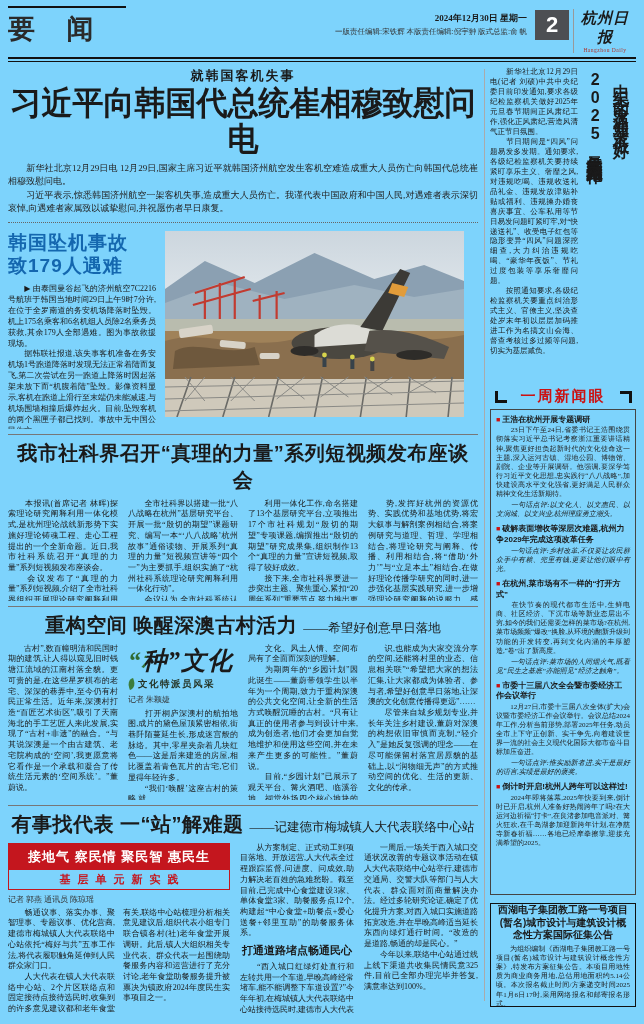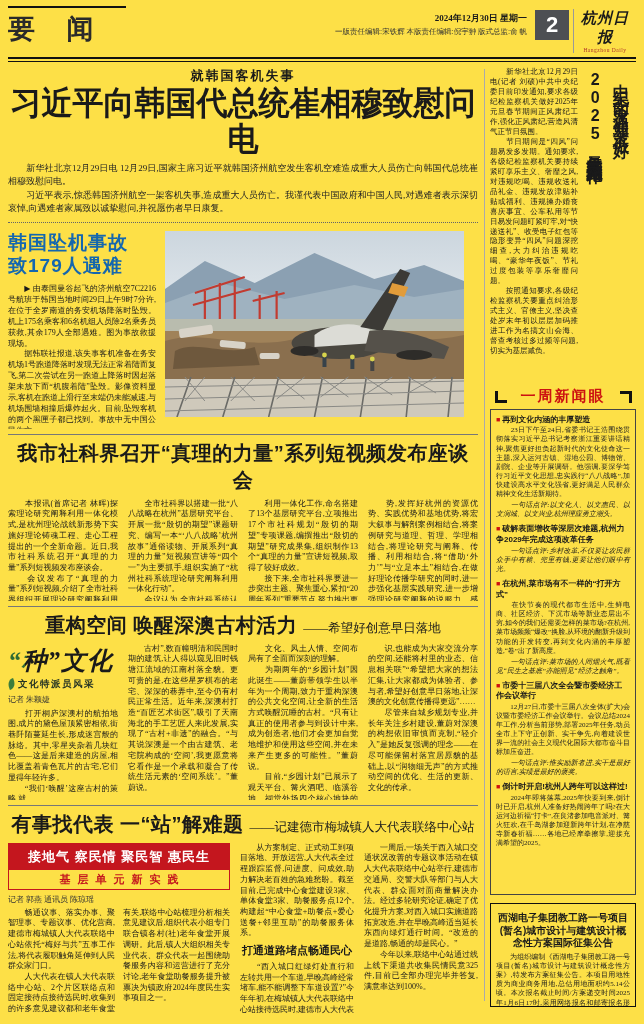--- a/index.html
+++ b/index.html
@@ -1,16 +1,16 @@
 <!DOCTYPE html>
 <html><head>
 <meta charset="utf-8">
 <style>
   html,body{margin:0;padding:0;background:#e8e8e6;}
-  .page{position:relative;width:644px;height:1024px;background:#fde047;margin:0 auto;
+  .page{position:relative;width:644px;height:1024px;background:#7dd3fc;margin:0 auto;
         font-family:"Liberation Serif","DejaVu Serif",serif;color:#1a1a1a;overflow:hidden;
         box-sizing:border-box;padding:6px 8px 0 8px;}
   .sans{font-family:"Liberation Sans","DejaVu Sans",sans-serif;}
   
   .mast{display:flex;align-items:flex-start;}
   .mast-left{width:150px;}
   .mast-toprule{width:118px;height:2px;background:#111;margin-bottom:3px;}
   .section-title{font-size:27px;font-weight:bold;letter-spacing:12px;color:#2a2a2a;}
   .mast-spacer{flex:1;}
   .mast-info{text-align:right;padding-top:6px;line-height:1.5;}
@@ -79,21 +79,21 @@
   .eye-titlebar{display:flex;align-items:center;justify-content:center;gap:14px;margin-bottom:3px;}
   .corner-l{width:9px;height:9px;border-left:3px solid #111;border-bottom:3px solid #111;}
   .corner-r{width:9px;height:9px;border-right:3px solid #111;border-top:3px solid #111;}
   .eye-title{color:#c11;font-size:15px;font-weight:900;letter-spacing:2px;font-family:"Liberation Sans",sans-serif;}
   .eye-box{border:1px solid #444;padding:5px 5px 4px 5px;height:486px;overflow:hidden;box-sizing:border-box;}
   .eye-head{font-size:8px;font-weight:900;line-height:1.3;font-family:"Liberation Sans",sans-serif;margin-bottom:1px;}
   .sq{color:#c11;margin-right:2px;font-size:7px;}
   .eye-body{font-size:7px;line-height:1.3;color:#222;}
   .eye-comment{font-size:7px;line-height:1.3;font-style:italic;margin:2px 0 5px 0;}
   
-  .notice{border:1.5px solid #111;margin-top:8px;padding:8px 5px;height:104px;box-sizing:border-box;overflow:hidden;}
+  .notice{border:1.5px solid #111;margin-top:8px;padding:0 5px;height:104px;box-sizing:border-box;overflow:hidden;}
   .notice-title{font-size:10px;font-weight:900;text-align:center;line-height:1.25;font-family:"Liberation Sans",sans-serif;margin-bottom:3px;}
   .notice-body{font-size:7px;line-height:1.32;}
   
   .footer{position:absolute;left:0;right:0;bottom:0;height:22px;border-top:1.5px solid #222;
           display:flex;align-items:center;padding:0 10px;background:#fcfcfa;}
   .weather-label{font-size:8.5px;font-weight:900;font-family:"Liberation Sans",sans-serif;
                  border-right:1px solid #555;padding-right:6px;margin-right:6px;flex:none;}
   .weather-text{font-size:7.5px;color:#222;white-space:nowrap;overflow:hidden;}
 </style>
 </head>
@@ -211,33 +211,33 @@
       </section>
 
       <div class="rule"></div>
 
       <section>
         <div class="art-headline sans">
           <span>重构空间  唤醒深澳古村活力</span>
           <span class="art-sub">——希望好创意早日落地</span>
         </div>
         <div class="colrow sa-cols">
+          <div class="coltxt prose">　　古村”,数百幢明清和民国时期的建筑,让人得以窥见旧时钱塘江流域的江南村落全貌。更可贵的是,在这些星罗棋布的老宅、深深的巷弄中,至今仍有村民正常生活。近年来,深澳村打造“百匠艺术街区”,吸引了天南海北的手工艺匠人来此发展,实现了“古村+非遗”的融合。“与其说深澳是一个由古建筑、老宅院构成的‘空间’,我更愿意将它看作是一个承载和凝合了传统生活元素的‘空间系统’。”董蔚说。</div>
           <div class="coltxt">
             <div class="sz-logo">
               <div class="sz-main">“种”文化</div>
               <div class="sz-subline">
                 <span class="leaf"></span>
                 <span class="sz-sub">文化特派员风采</span>
               </div>
             </div>
             <div class="byline">记者 朱颖婕</div>
             <div class="prose">　　打开桐庐深澳村的航拍地图,成片的黛色屋顶紧密相依,街巷阡陌蔓延生长,形成迷宫般的脉络。其中,零星夹杂着几块红色——这是后来建造的房屋,相比覆盖着青色瓦片的古宅,它们显得年轻许多。
 　　“我们‘唤醒’这座古村的策略,就</div>
           </div>
-          <div class="coltxt prose">　　古村”,数百幢明清和民国时期的建筑,让人得以窥见旧时钱塘江流域的江南村落全貌。更可贵的是,在这些星罗棋布的老宅、深深的巷弄中,至今仍有村民正常生活。近年来,深澳村打造“百匠艺术街区”,吸引了天南海北的手工艺匠人来此发展,实现了“古村+非遗”的融合。“与其说深澳是一个由古建筑、老宅院构成的‘空间’,我更愿意将它看作是一个承载和凝合了传统生活元素的‘空间系统’。”董蔚说。</div>
           <div class="coltxt prose">　　文化、风土人情、空间布局有了全面而深刻的理解。
 　　为期两年的“乡园计划”因此诞生——董蔚带领学生以半年为一个周期,致力于重构深澳的公共文化空间,让全新的生活方式唤醒沉睡的古村。“只有让真正的使用者参与到设计中来,成为创造者,他们才会更加自觉地维护和使用这些空间,并在未来产生更多的可能性。”董蔚说。
 　　目前,“乡园计划”已展示了观天平台、篝火酒吧、临溪谷地、祠堂外场四个核心地块的设计方案,在充分保留深澳</div>
           <div class="coltxt prose">　　识,也能成为大家交流分享的空间,还能将村里的业态、信息相关联”“希望把大家的想法汇集,让大家都成为体验者、参与者,希望好创意早日落地,让深澳的文化创意传播得更远”……
 　　尽管来自城乡规划专业,并长年关注乡村建设,董蔚对深澳的构想依旧审慎而克制,“轻介入”是她反复强调的理念——在尽可能保留村落宜居原貌的基础上,以“润物细无声”的方式推动空间的优化、生活的更新、文化的传承。</div>
         </div>
       </section>
 
       <div class="rule"></div>
 
@@ -283,21 +283,21 @@
 
       <section class="eye">
         <div class="eye-titlebar">
           <span class="corner-l"></span>
           <span class="eye-title">一周新闻眼</span>
           <span class="corner-r"></span>
         </div>
         <div class="eye-box">
 
           <div class="eye-item">
-            <div class="eye-head"><span class="sq">■</span><span>再到文化内涵的丰厚塑造</span></div>
+            <div class="eye-head"><span class="sq">■</span><span>王浩在杭州开展专题调研</span></div>
             <div class="eye-body prose">　　23日下午至24日,省委书记王浩围绕贯彻落实习近平总书记考察浙江重要讲话精神,聚焦更好担负起新时代的文化使命这一主题,深入运河古镇、湿地公园、博物馆、剧院、企业等开展调研。他强调,要深学笃行习近平文化思想,忠实践行“八八战略”,加快建设高水平文化强省,更好满足人民群众精神文化生活新期待。</div>
             <div class="eye-comment prose">　　一句话点评:以文化人、以文惠民、以文润城、以文兴业,杭州理应勇立潮头。</div>
           </div>
 
           <div class="eye-item">
             <div class="eye-head"><span class="sq">■</span><span>破解表面增收等深层次难题,杭州力争2029年完成这项改革任务</span></div>
             <div class="eye-comment prose">　　一句话点评:乡村改革,不仅要让农民群众手中有粮、兜里有钱,更要让他们眼中有光。</div>
           </div>
 
           <div class="eye-item">

